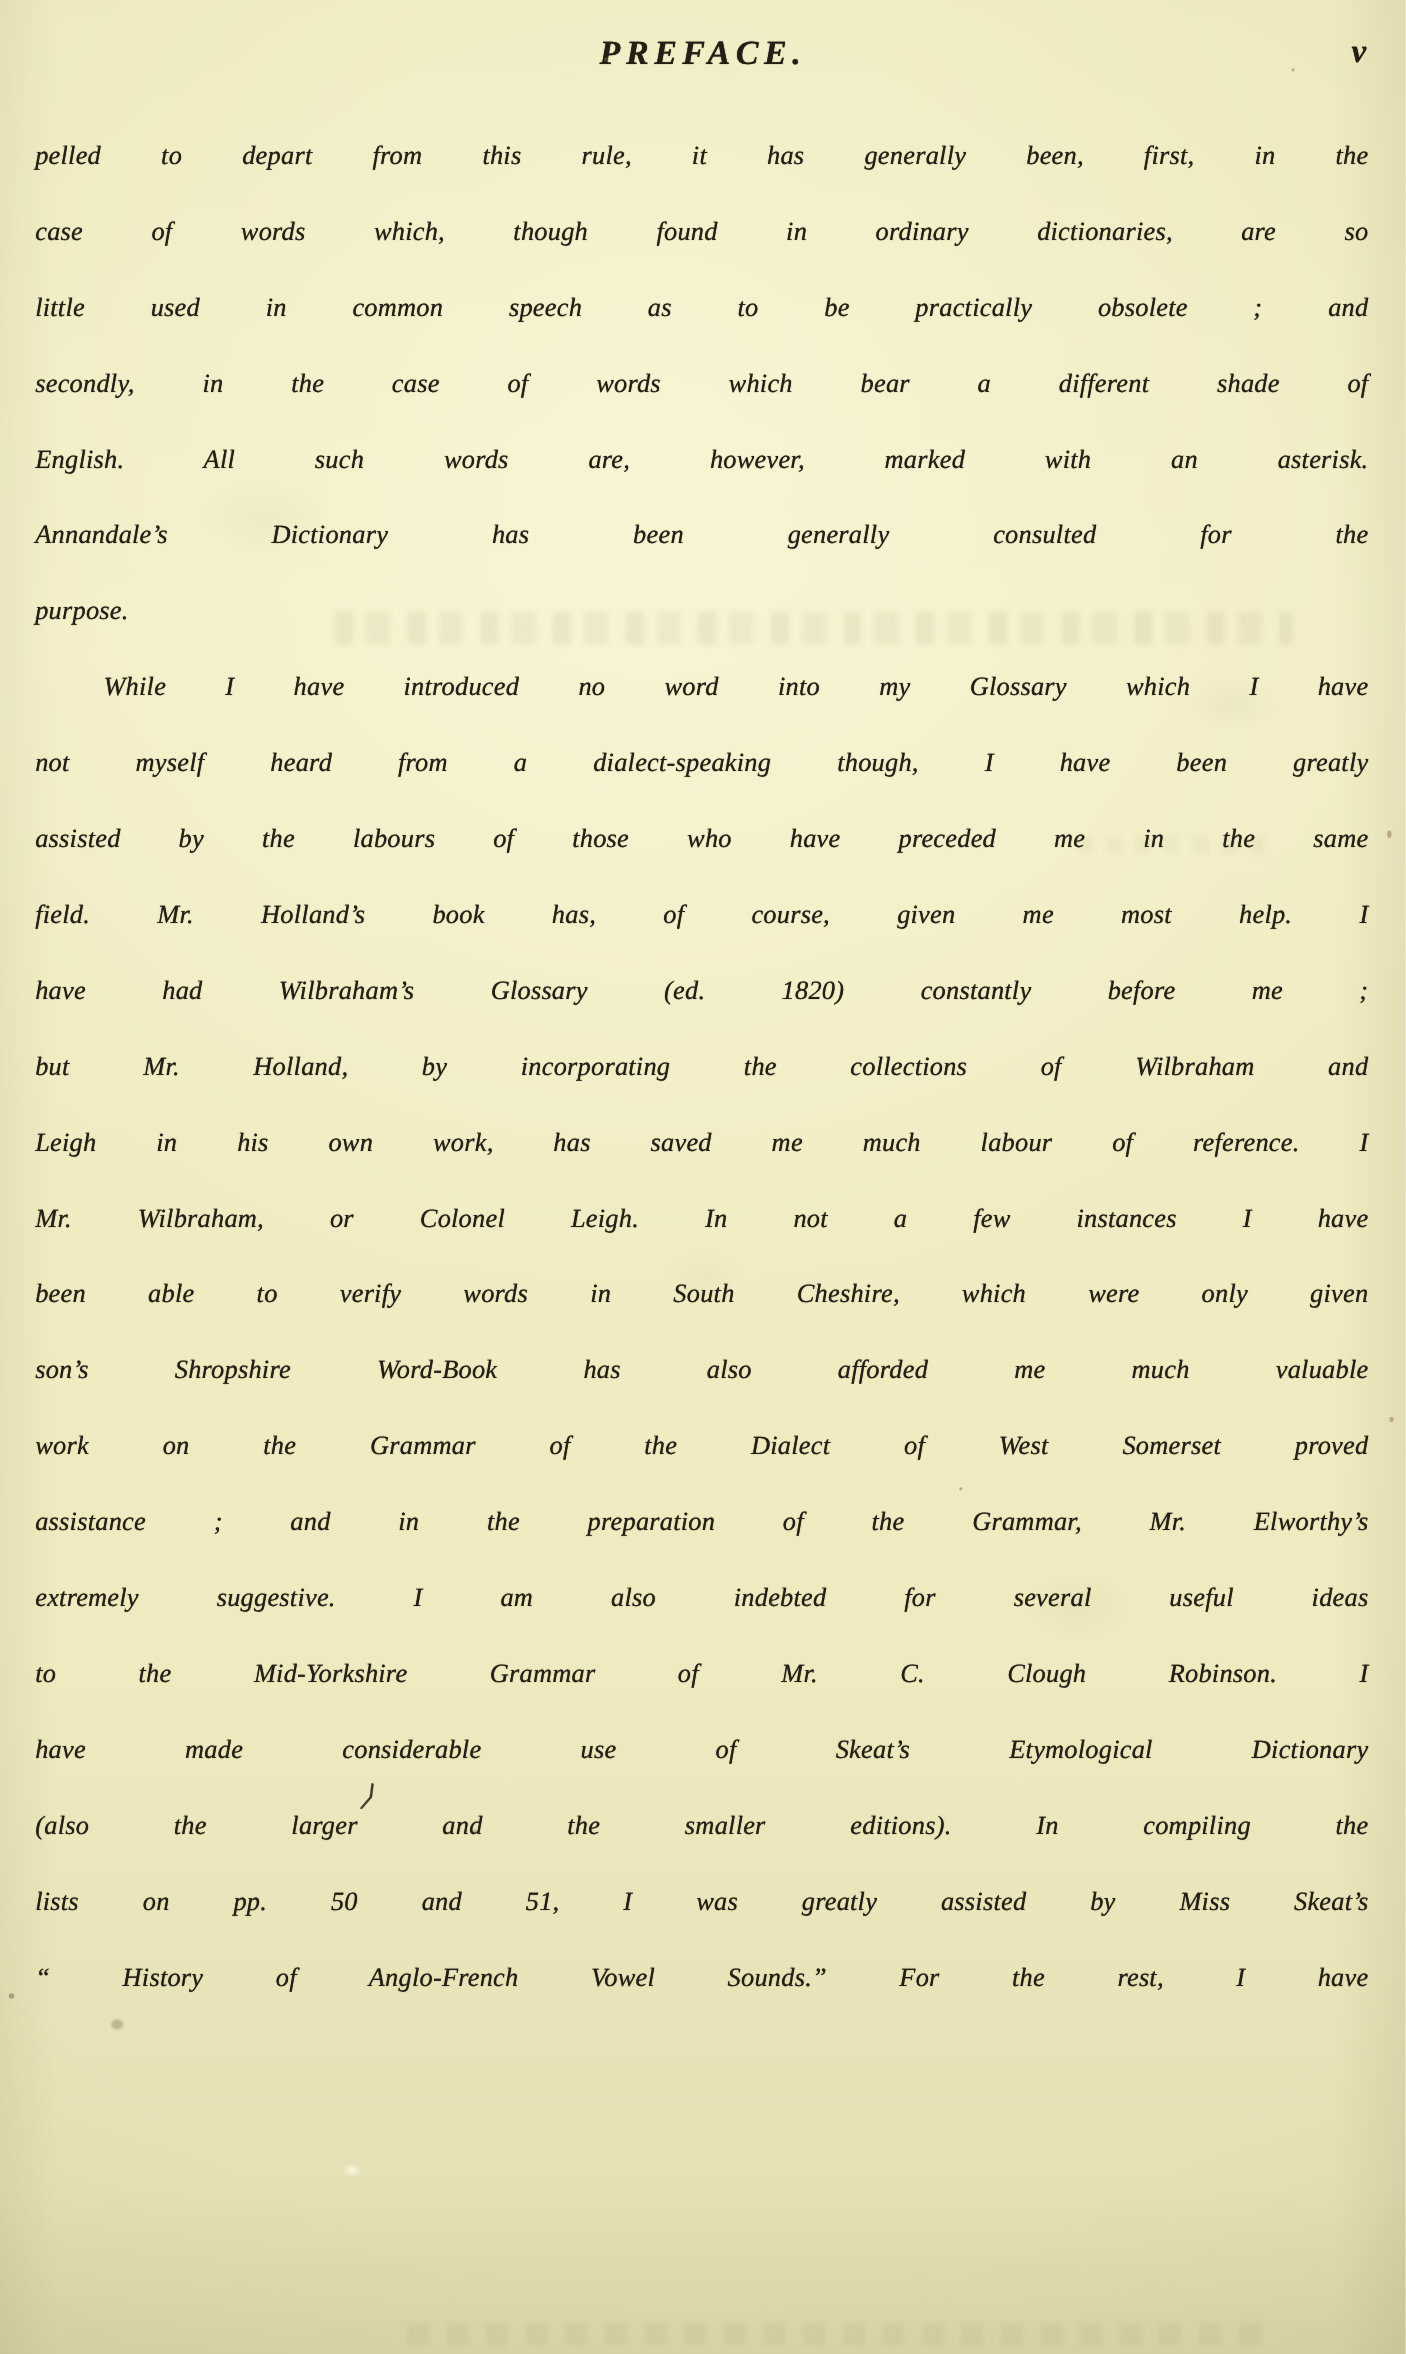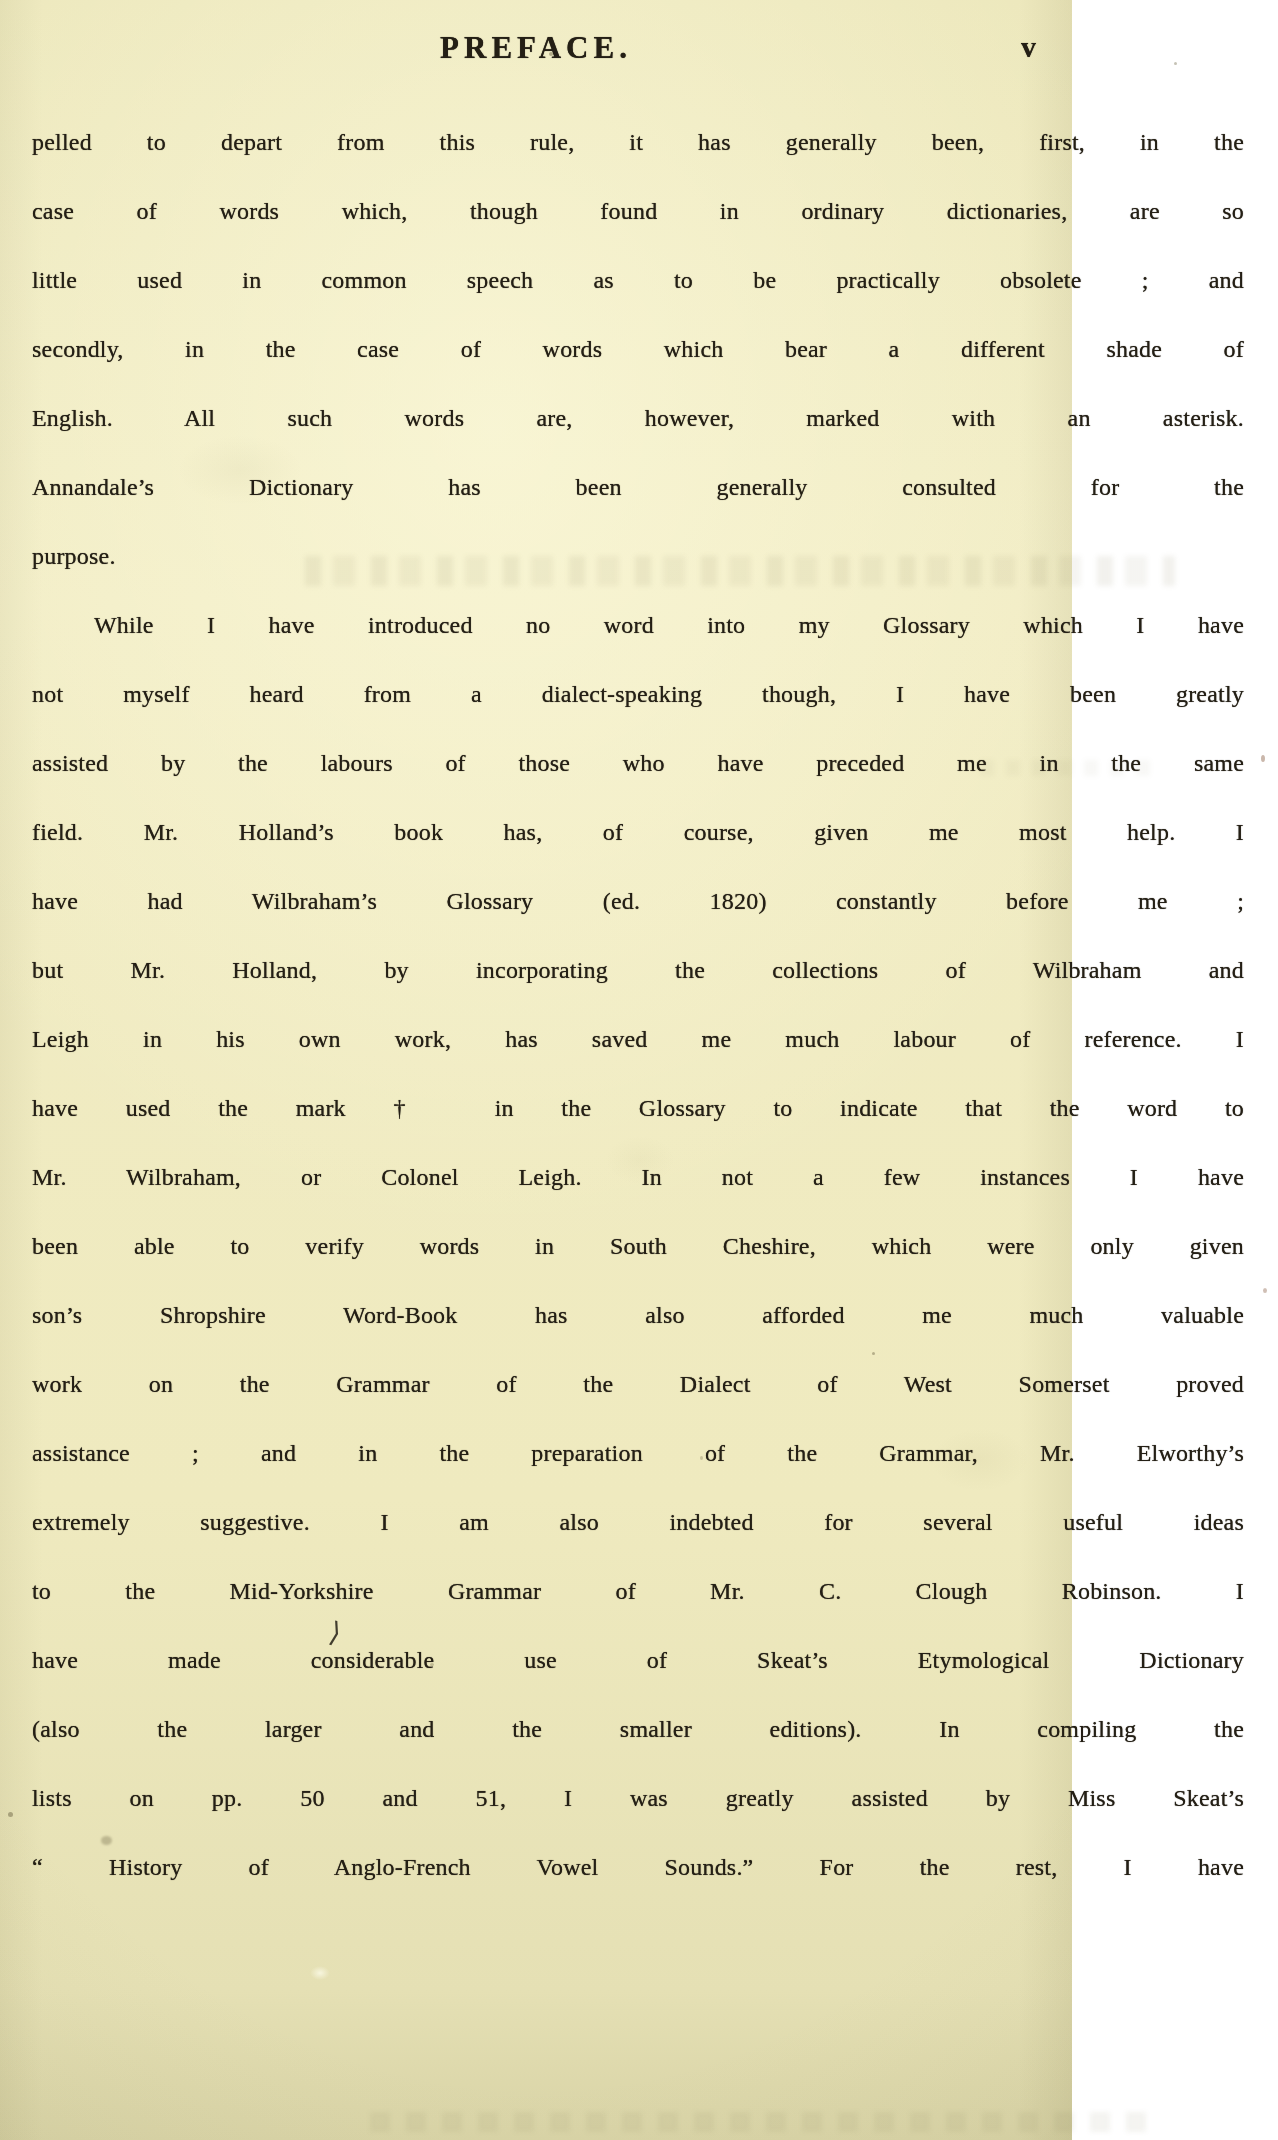--- a/index.html
+++ b/index.html
@@ -2,27 +2,28 @@
 <html><head>
 <meta charset="utf-8">
 <style>
   html, body { margin: 0; padding: 0; }
   body {
     width: 1278px; height: 2140px; overflow: hidden;
     font-family: "Liberation Serif", "DejaVu Serif", serif;
   }
   .page {
     position: relative;
-    width: 1072px; height: 2140px;
+    width: 1278px; height: 2140px;
     color: var(--ink, #241f15);
     background:
       radial-gradient(95% 55% at 46% 20%, rgba(255,253,226,0.55), rgba(255,253,226,0) 70%),
       radial-gradient(130% 95% at 50% 42%, rgba(0,0,0,0) 58%, rgba(110,103,56,0.10) 90%, rgba(110,103,56,0.17) 100%),
       linear-gradient(90deg, rgba(110,103,56,0.08) 0%, rgba(110,103,56,0) 4%, rgba(110,103,56,0) 95%, rgba(110,103,56,0.10) 100%),
       linear-gradient(180deg, #ece7bb 0%, #f1ecc4 28%, #efeabf 70%, #e5e0b4 93%, #d8d3a6 100%);
+    font-style: italic;
   }
   
   .texture {
     position: absolute; inset: 0; pointer-events: none;
     background-image:
       radial-gradient(14px 10px at 320px 1973px, rgba(255,255,240,0.7), rgba(255,255,240,0) 70%),
       radial-gradient(60px 40px at 1120px 640px, rgba(120,112,60,0.06), rgba(120,112,60,0) 70%),
       radial-gradient(90px 50px at 240px 470px,  rgba(120,112,60,0.05), rgba(120,112,60,0) 70%),
       radial-gradient(70px 45px at 980px 1460px, rgba(120,112,60,0.05), rgba(120,112,60,0) 70%),
       radial-gradient(50px 35px at 640px 1160px, rgba(120,112,60,0.04), rgba(120,112,60,0) 70%);
@@ -83,21 +84,20 @@
       <div class="line">English.  All such words are, however, marked with an asterisk.</div>
       <div class="line">Annandale’s Dictionary has been generally consulted for the</div>
       <div class="line para-end">purpose.</div>
       <div class="line indent">While I have introduced no word into my Glossary which I have</div>
       <div class="line">not myself heard from a dialect-speaking though, I have been greatly</div>
       <div class="line">assisted by the labours of those who have preceded me in the same</div>
       <div class="line">field.  Mr. Holland’s book has, of course, given me most help.  I</div>
       <div class="line">have had Wilbraham’s Glossary (ed. 1820) constantly before me ;</div>
       <div class="line">but Mr. Holland, by incorporating the collections of Wilbraham and</div>
       <div class="line">Leigh in his own work, has saved me much labour of reference.  I</div>
-      <div class="line">have used the mark † in the Glossary to indicate that the word to</div>
       <div class="line">Mr. Wilbraham, or Colonel Leigh.  In not a few instances I have</div>
       <div class="line">been able to verify words in South Cheshire, which were only given</div>
       <div class="line">son’s Shropshire Word-Book has also afforded me much valuable</div>
       <div class="line">work on the Grammar of the Dialect of West Somerset proved</div>
       <div class="line">assistance ; and in the preparation of the Grammar, Mr. Elworthy’s</div>
       <div class="line">extremely suggestive.  I am also indebted for several useful ideas</div>
       <div class="line">to the Mid-Yorkshire Grammar of Mr. C. Clough Robinson.  I</div>
       <div class="line">have made considerable use of Skeat’s Etymological Dictionary</div>
       <div class="line">(also the larger and the smaller editions).  In compiling the</div>
       <div class="line">lists on pp. 50 and 51, I was greatly assisted by Miss Skeat’s</div>

